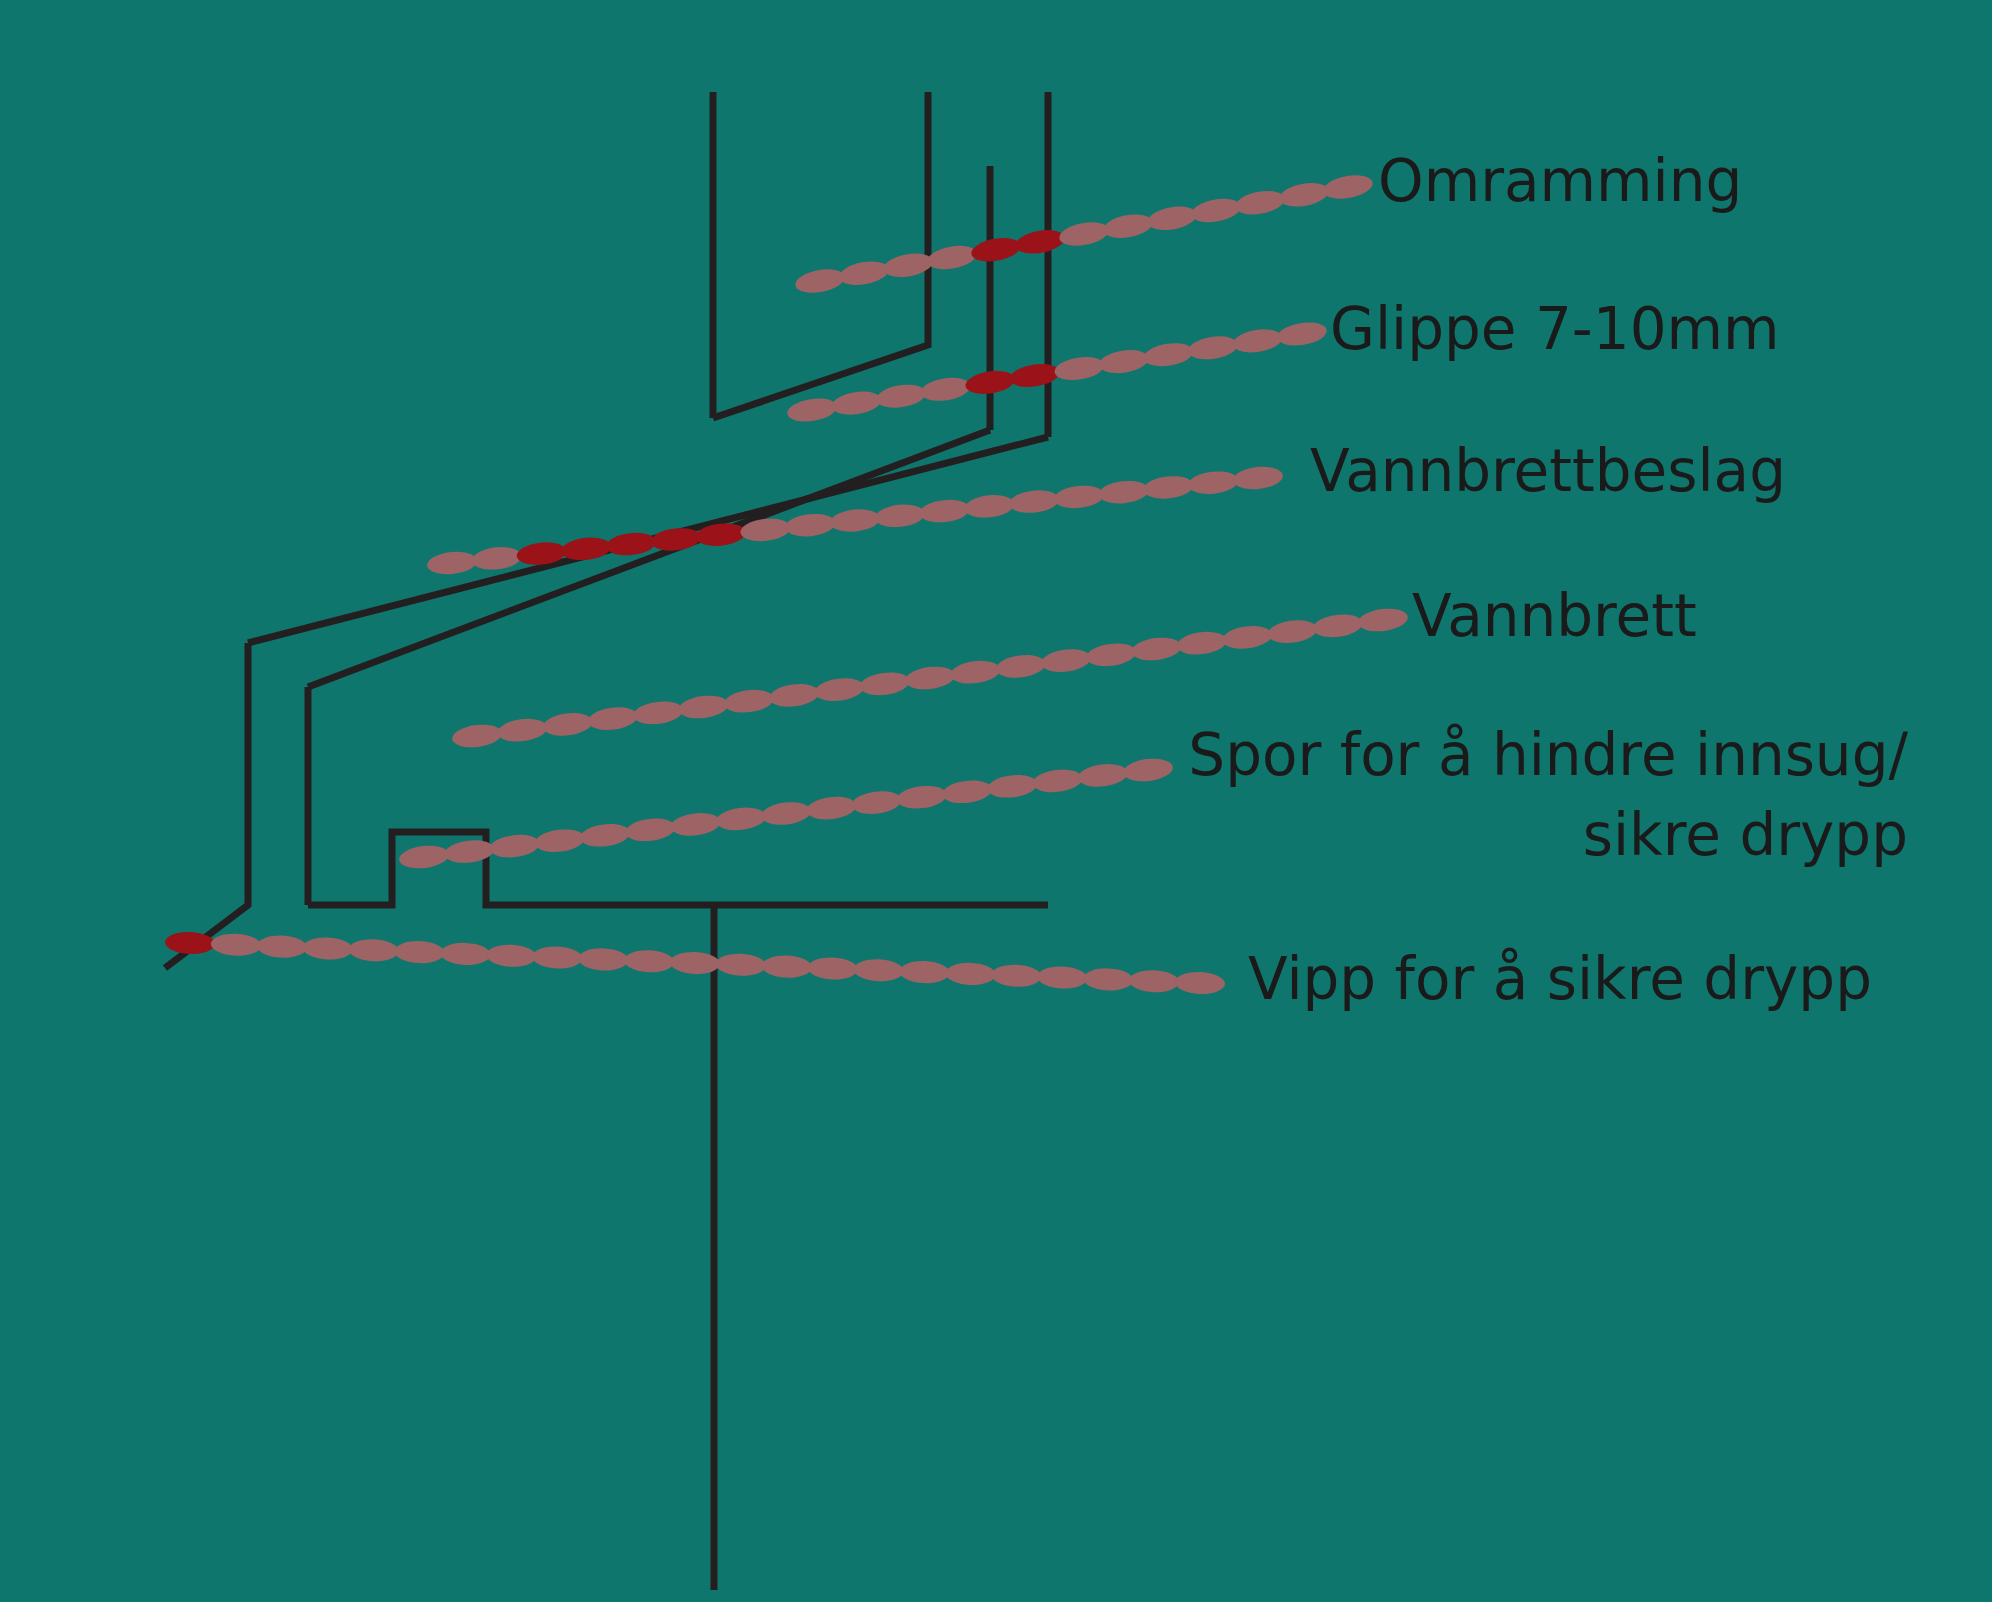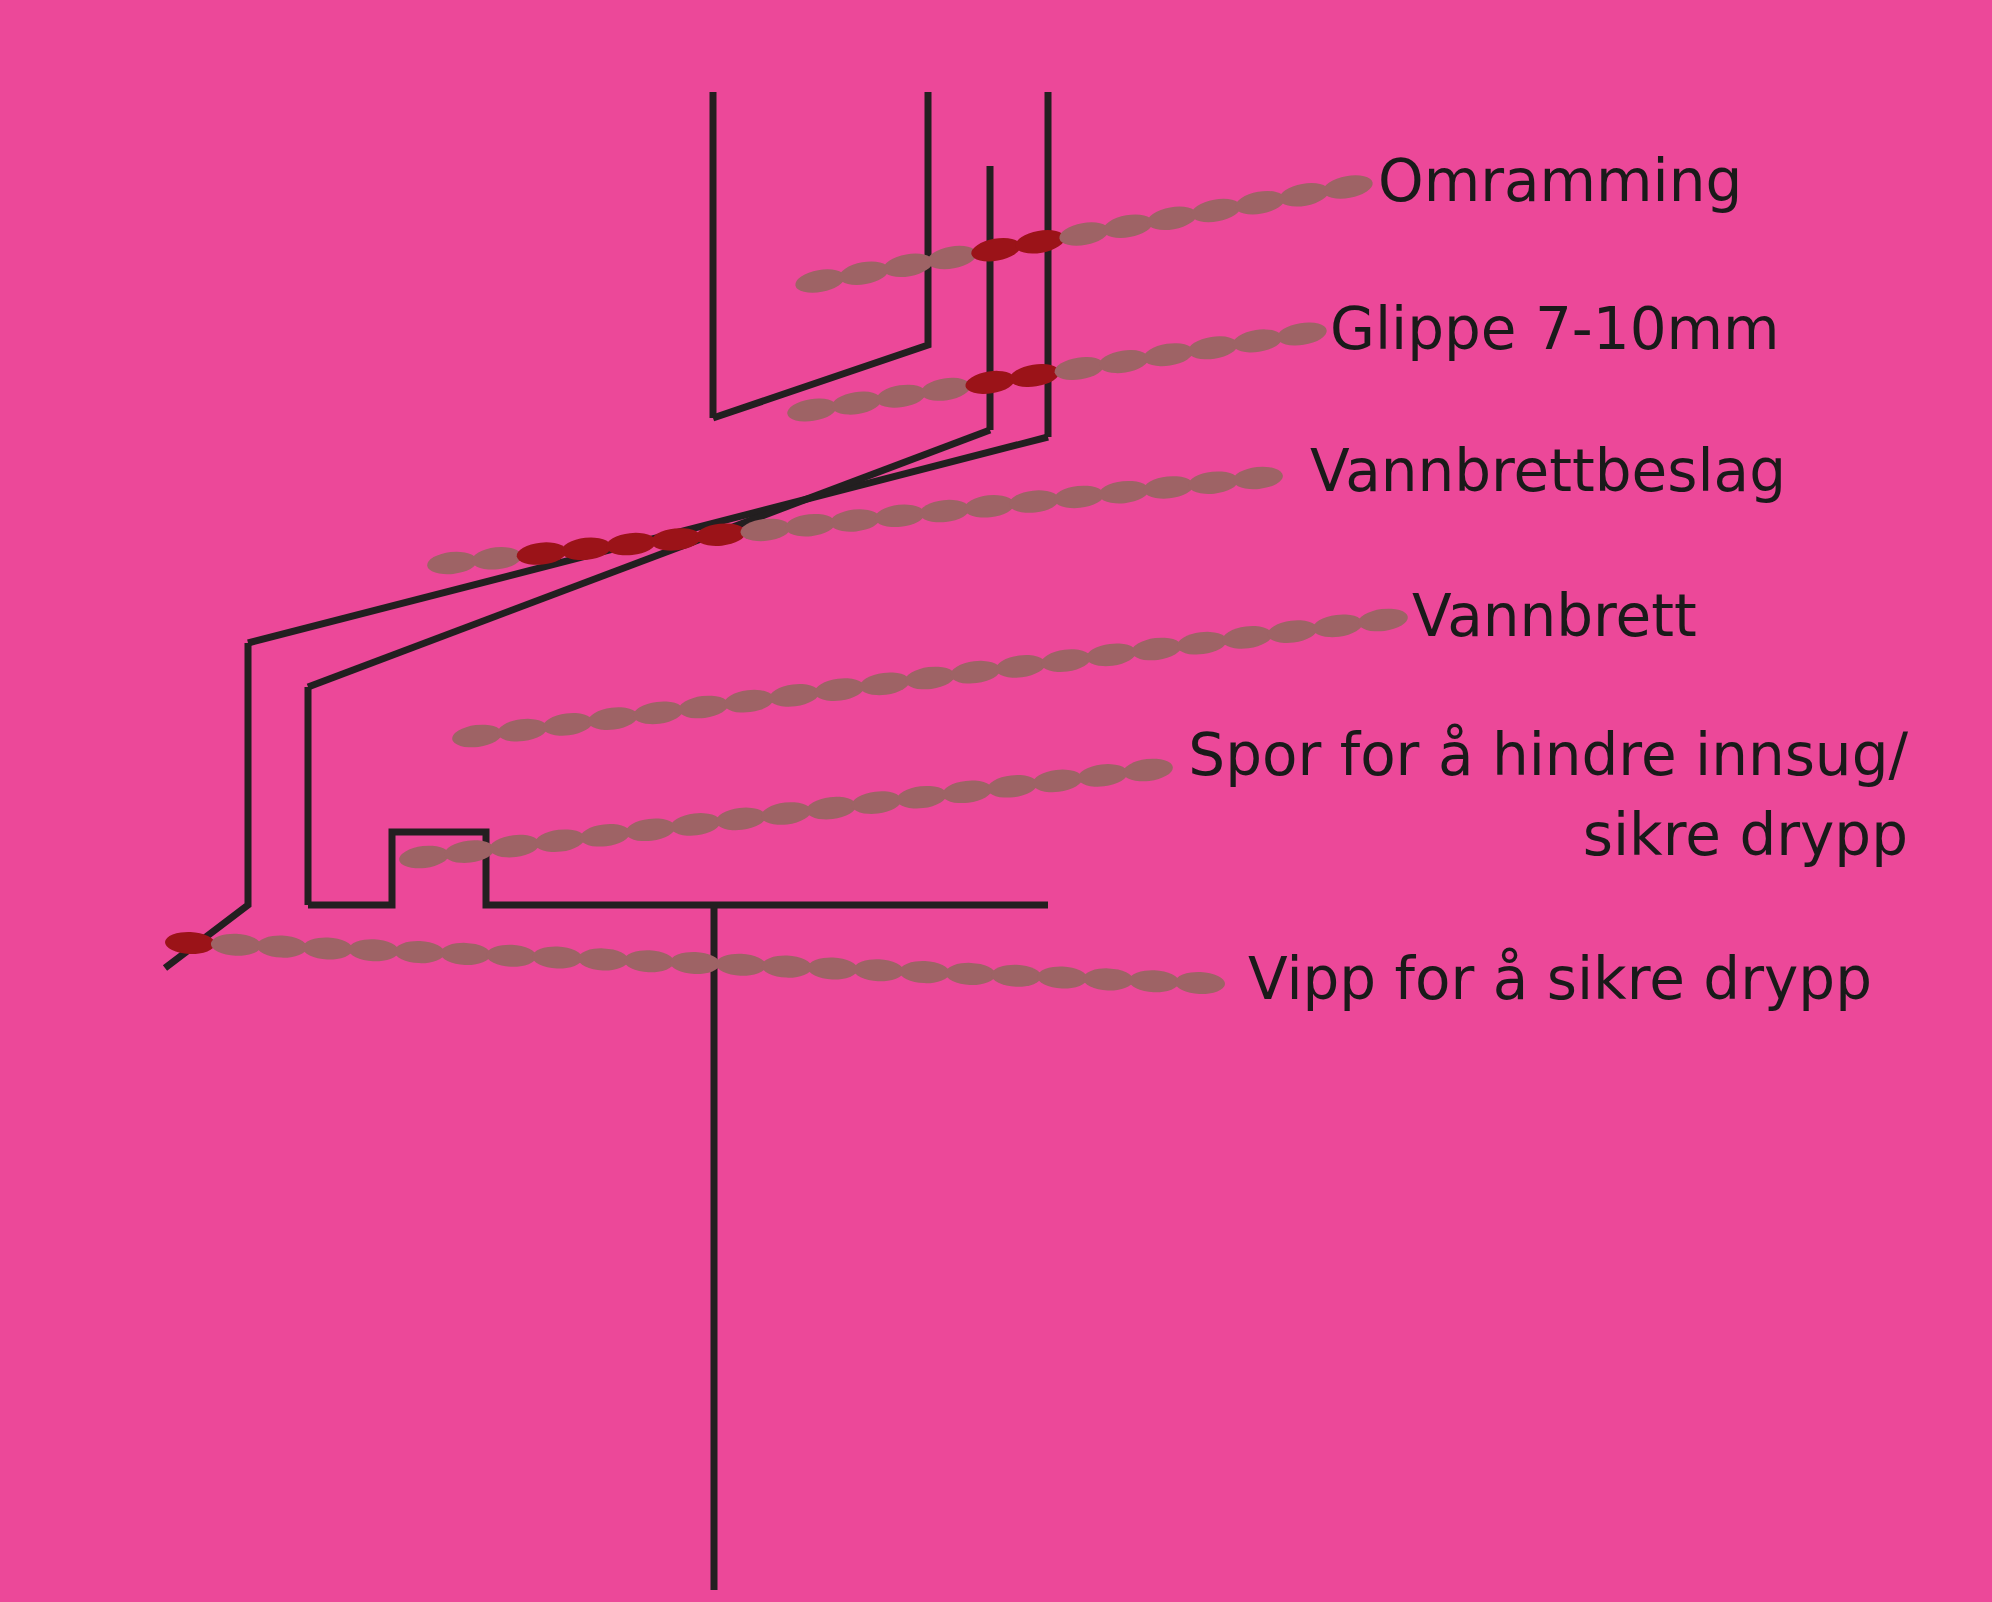--- a/index.html
+++ b/index.html
@@ -8,21 +8,21 @@
     padding: 0;
     background: #ffffff;
   }
   body {
     font-family: "DejaVu Sans", sans-serif;
   }
   #diagram-root {
     position: relative;
     width: 1992px;
     height: 1602px;
-    background: #ec4899;
+    background: #0f766e;
     overflow: hidden;
   }
   #diagram-svg {
     position: absolute;
     left: 0;
     top: 0;
     width: 1992px;
     height: 1602px;
     display: block;
   }

